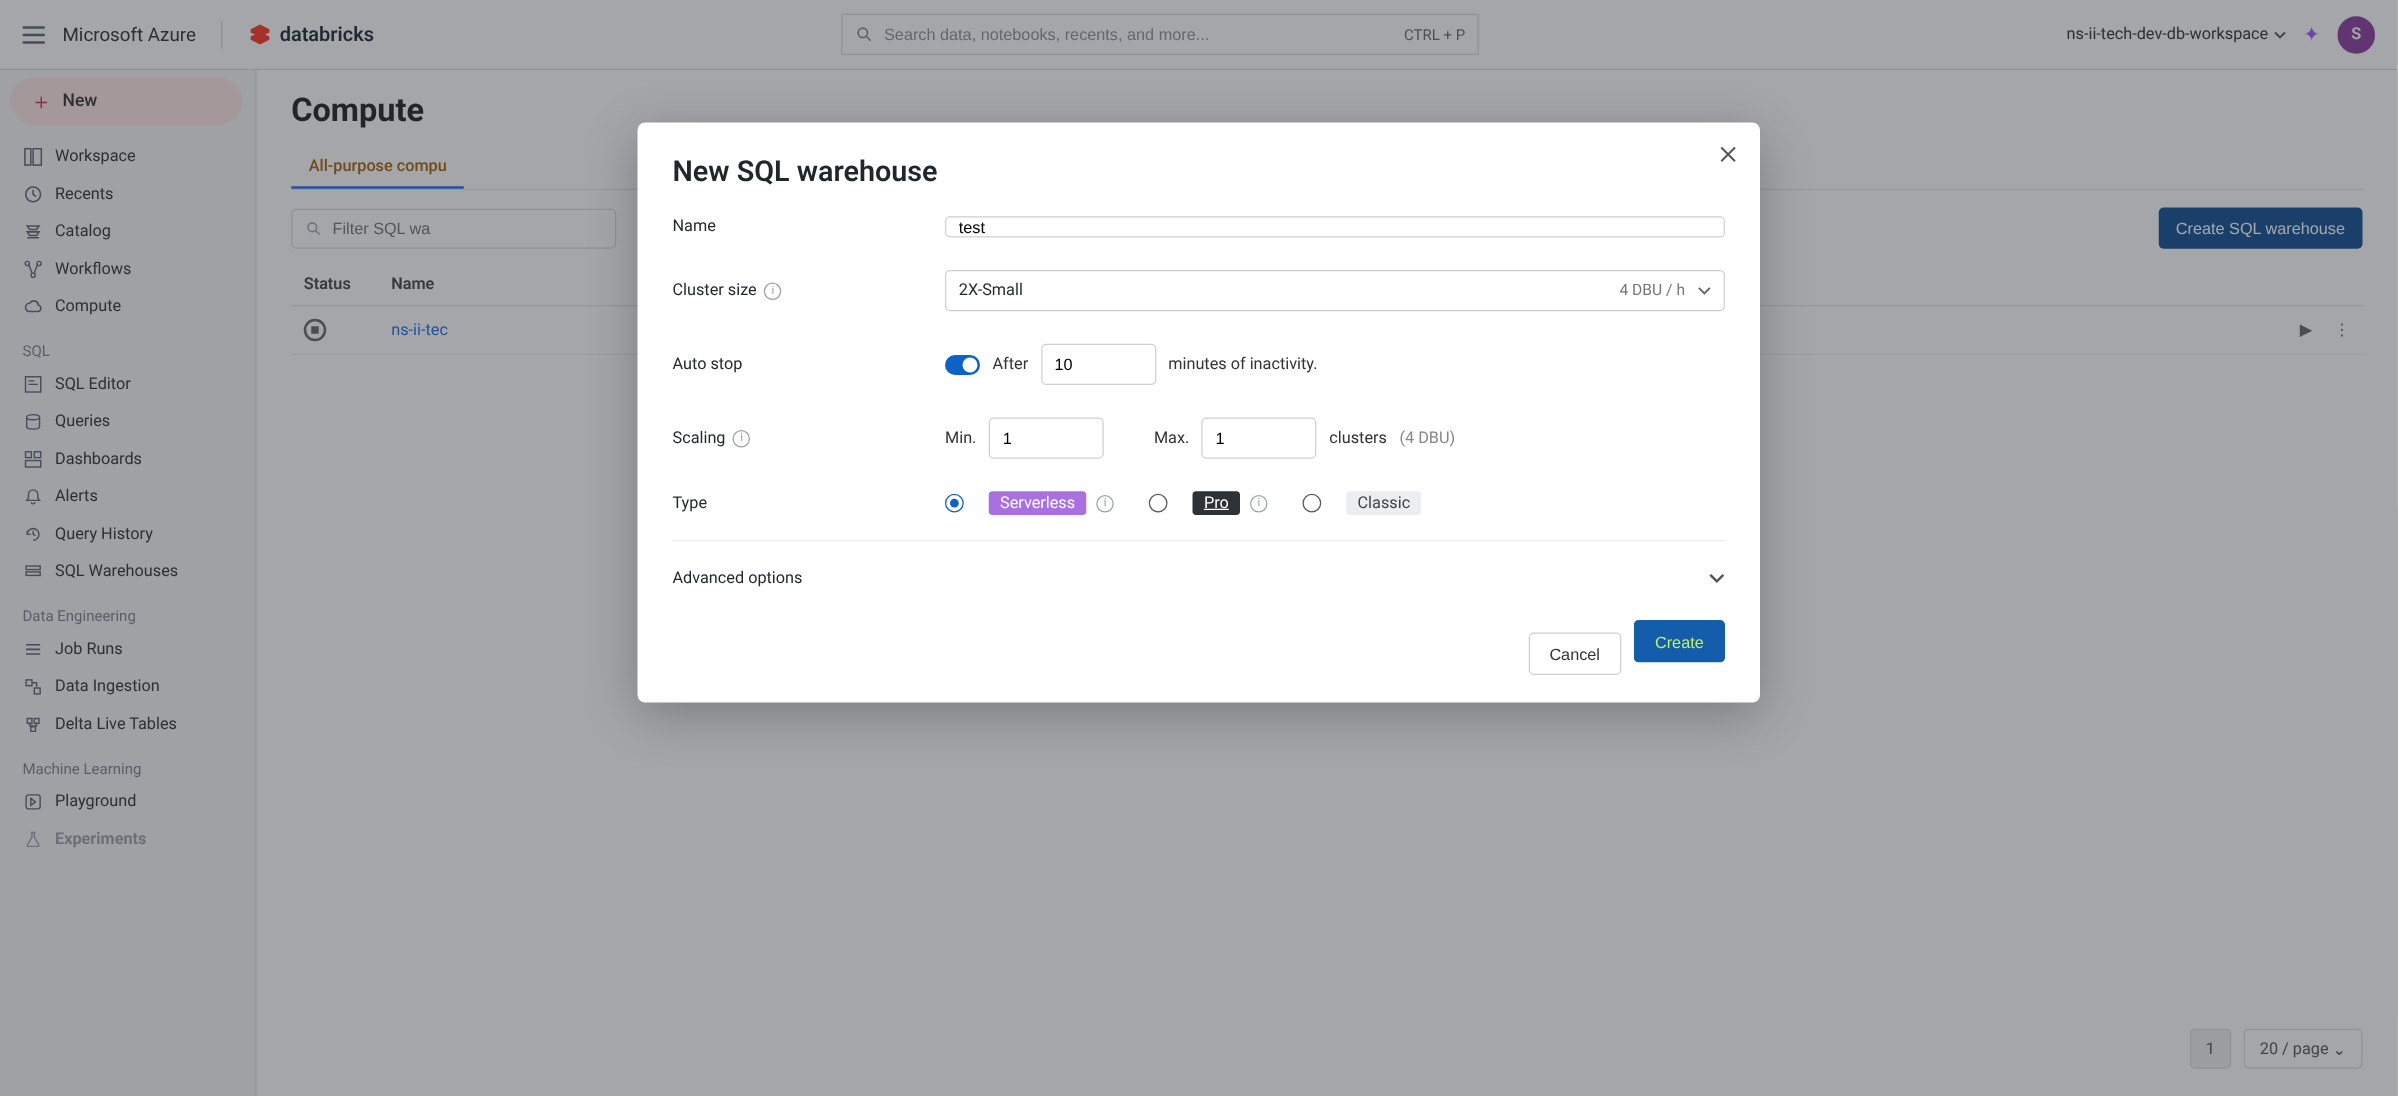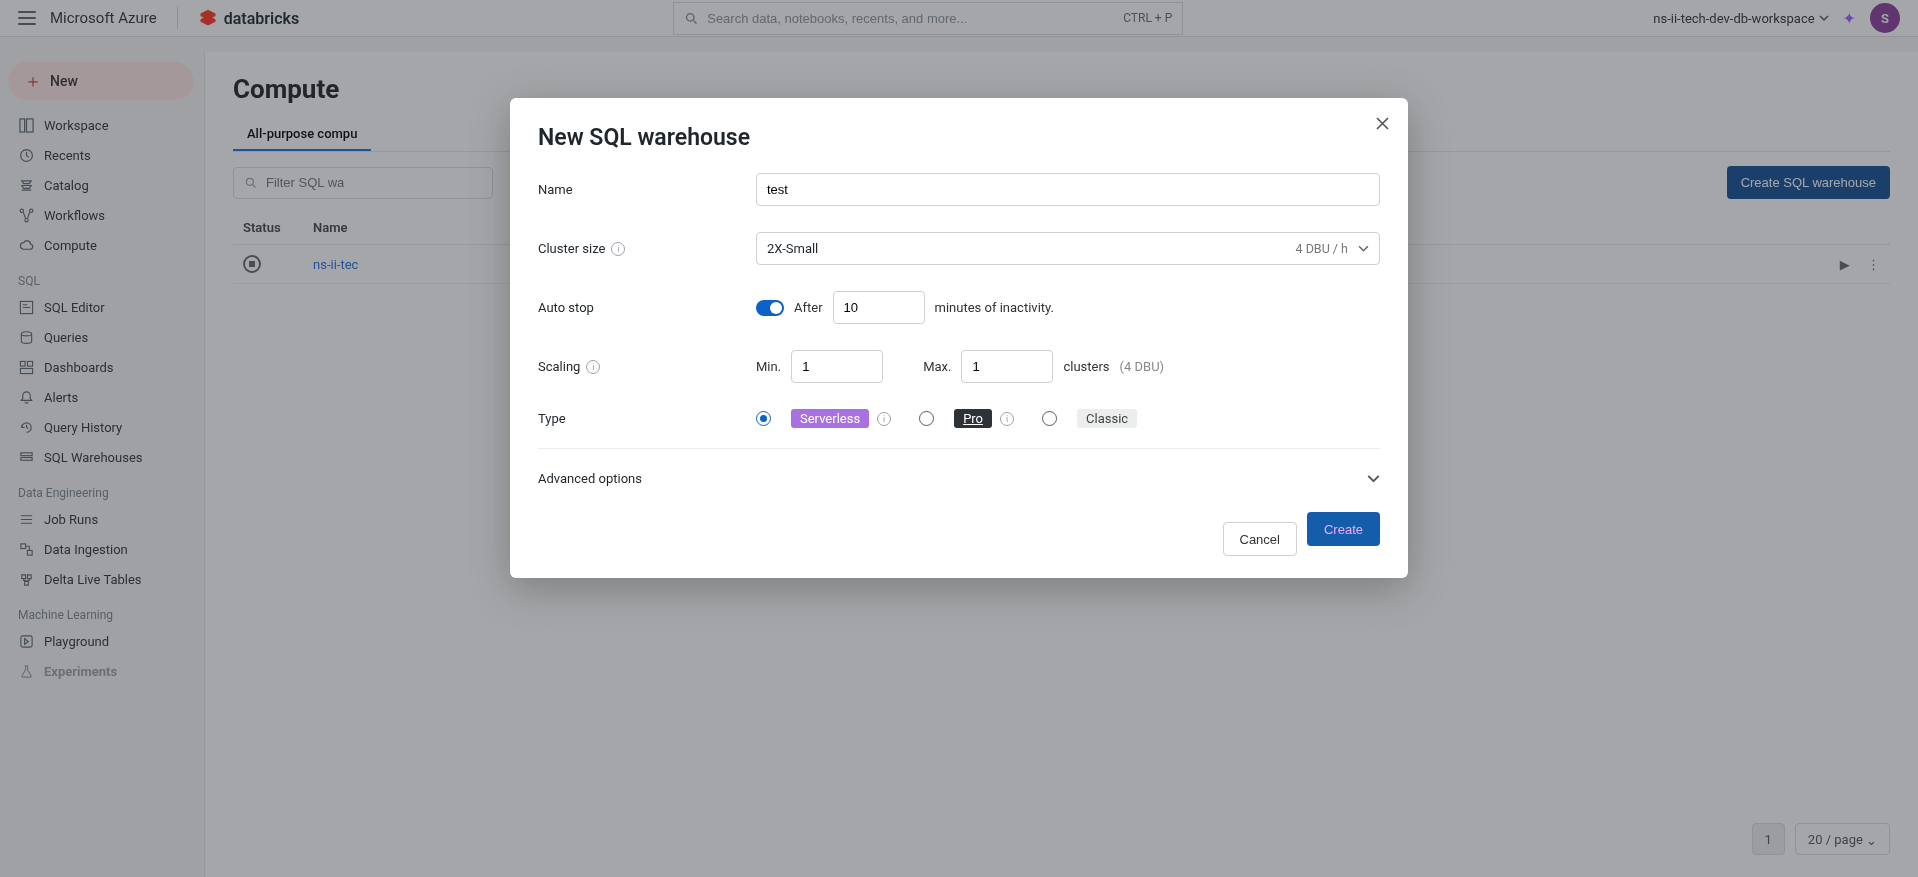--- a/index.html
+++ b/index.html
@@ -10,21 +10,21 @@
     width: 1918px;
     height: 877px;
     overflow: hidden;
     background: #f6f7f8;
     position: relative;
   }
   
   .topbar {
     position: fixed;
     top: 0; left: 0; right: 0;
-    height: 37px;
+    height: 56px;
     background: #fff;
     border-bottom: 1px solid #dedede;
     display: flex;
     align-items: center;
     padding: 0 18px;
     gap: 14px;
     z-index: 10;
   }
   .hamburger { width: 18px; height: 14px; display:flex; flex-direction:column; justify-content:space-between; cursor:pointer;}
   .hamburger span{display:block;height:2px;background:#5a6872;border-radius:1px;}
@@ -86,21 +86,21 @@
   
   .main {
     position: fixed;
     top:52px; left:205px; right:0; bottom:0;
     background:#fff;
     padding:22px 28px;
   }
   .page-title { font-size:26px; font-weight:700; color:#222; margin-bottom:14px;}
   .tabs { display:flex; gap:0; border-bottom:1px solid #e5e5e5; font-size:13px; margin-bottom:14px;}
   .tab { padding:8px 14px; cursor:pointer; color:#555; border-bottom:2px solid transparent;}
-  .tab.active { border-bottom-color:#1f6feb; color:#000000; font-weight:500;}
+  .tab.active { border-bottom-color:#1f6feb; color:#a16207; font-weight:500;}
   .filter-row { display:flex; align-items:center; gap:12px; margin-bottom:12px;}
   .filter-input { width:260px; height:32px; border:1px solid #dcdcdc; border-radius:4px; display:flex; align-items:center; padding:0 10px; gap:8px; color:#888;}
   .filter-input input{border:none; outline:none; flex:1; font-size:13px;}
   .create-btn {
     margin-left:auto;
     background:#0e4f93;
     color:#fff; border:none; border-radius:4px;
     height:33px; padding:0 14px;
     font-size:13px; cursor:pointer;
   }
@@ -131,21 +131,21 @@
     padding:26px 28px 22px;
     position:relative;
   }
   .modal-close{position:absolute; top:18px; right:18px; cursor:pointer; color:#555; font-size:16px;}
   .modal h2{font-size:23px; font-weight:600; margin-bottom:22px;}
   .form-row{display:flex; align-items:center; margin-bottom:26px;}
   .form-row.tight{margin-bottom:20px;}
   .form-label{flex:0 0 218px; font-size:13px; color:#232a2f; display:flex; align-items:center; gap:6px;}
   .info-ico{width:14px;height:14px;border:1px solid #9aa2a9;border-radius:50%;display:inline-flex;align-items:center;justify-content:center;font-size:9px;color:#9aa2a9;}
   .text-input{
-    height:33px; border:1px solid #cfcfcf; border-radius:4px; padding:0 10px; font-size:13px;
+    height:17px; border:1px solid #cfcfcf; border-radius:4px; padding:0 10px; font-size:13px;
     outline:none;
   }
   .text-input.full{flex:1;}
   .select-box{
     flex:1; height:33px; border:1px solid #cfcfcf; border-radius:4px; padding:0 10px;
     display:flex; align-items:center; justify-content:space-between; cursor:pointer;
   }
   .select-box .meta{color:#777; font-size:12.5px; display:flex; align-items:center; gap:10px;}
   .toggle{width:28px;height:16px;background:#0e62c7;border-radius:10px;position:relative;cursor:pointer;}
   .toggle::after{content:"";position:absolute;width:12px;height:12px;background:#fff;border-radius:50%;top:2px;right:2px;}
@@ -159,21 +159,21 @@
   .chip{padding:2px 9px;border-radius:3px;font-size:13px;margin-left:12px;}
   .chip.serverless{background:#a971e0;color:#fff;}
   .chip.pro{background:#2d3238;color:#fff;text-decoration:underline;}
   .chip.classic{background:#ebedee;color:#444;}
   .radio-item{display:flex;align-items:center;gap:8px;}
   .divider{height:1px;background:#ececec;margin:6px 0 18px;}
   .adv-row{display:flex;align-items:center;justify-content:space-between;cursor:pointer;padding:4px 0 4px;}
   .modal-footer{display:flex;justify-content:flex-end;gap:10px;margin-top:22px;}
   .btn{height:34px;border-radius:4px;padding:0 16px;font-size:13px;cursor:pointer;border:1px solid transparent;}
   .btn.secondary{background:#fff;border-color:#cfcfcf;color:#333;margin-top:10px;}
-  .btn.primary{background:#145dab;color:#f0abfc;}
+  .btn.primary{background:#145dab;color:#bef264;}
   .chev{display:inline-block;transform:translateY(1px);}
   svg{display:block;}
 </style>
 </head>
 <body>
 
 <div class="topbar">
   <div class="hamburger">
     <span></span>
       <span></span>

